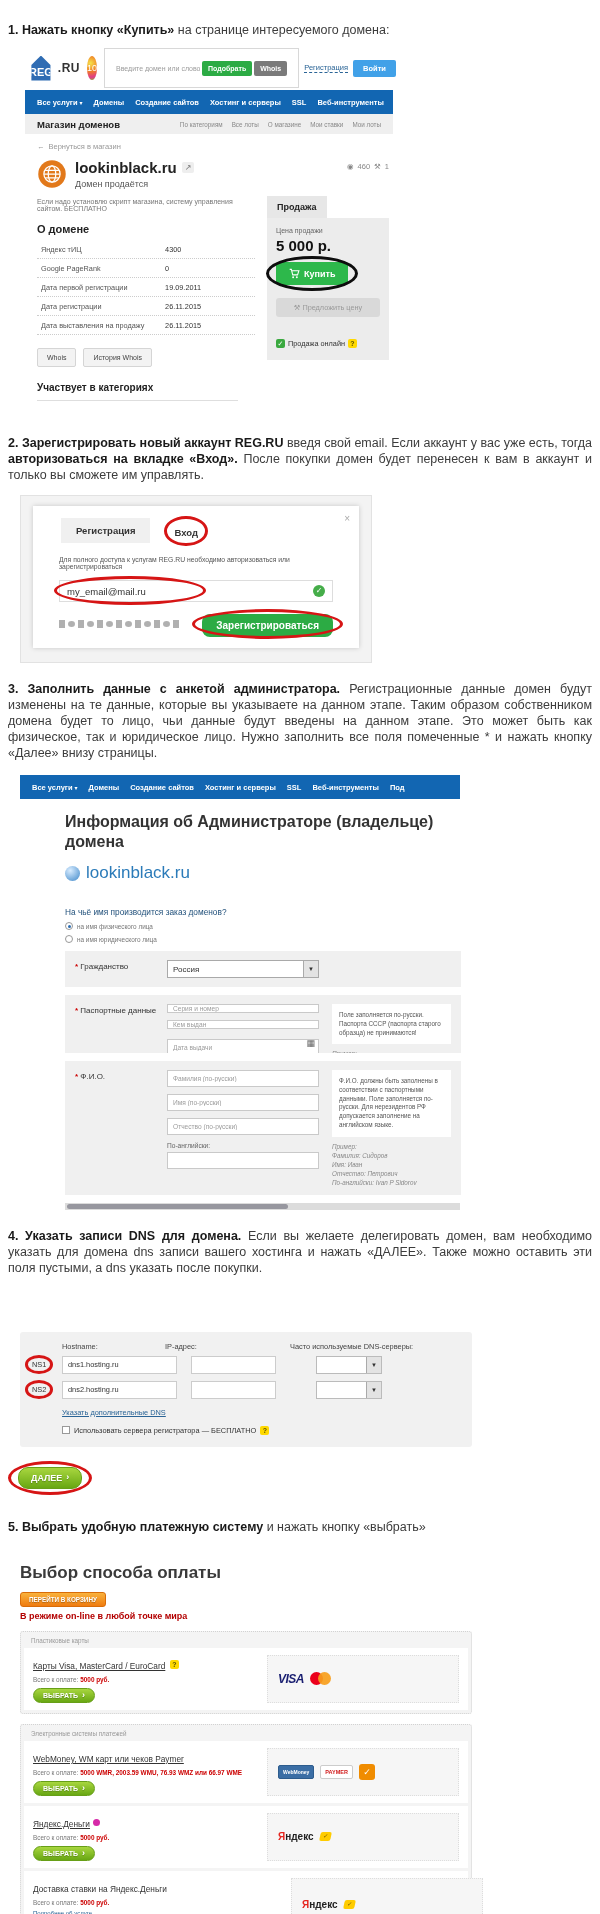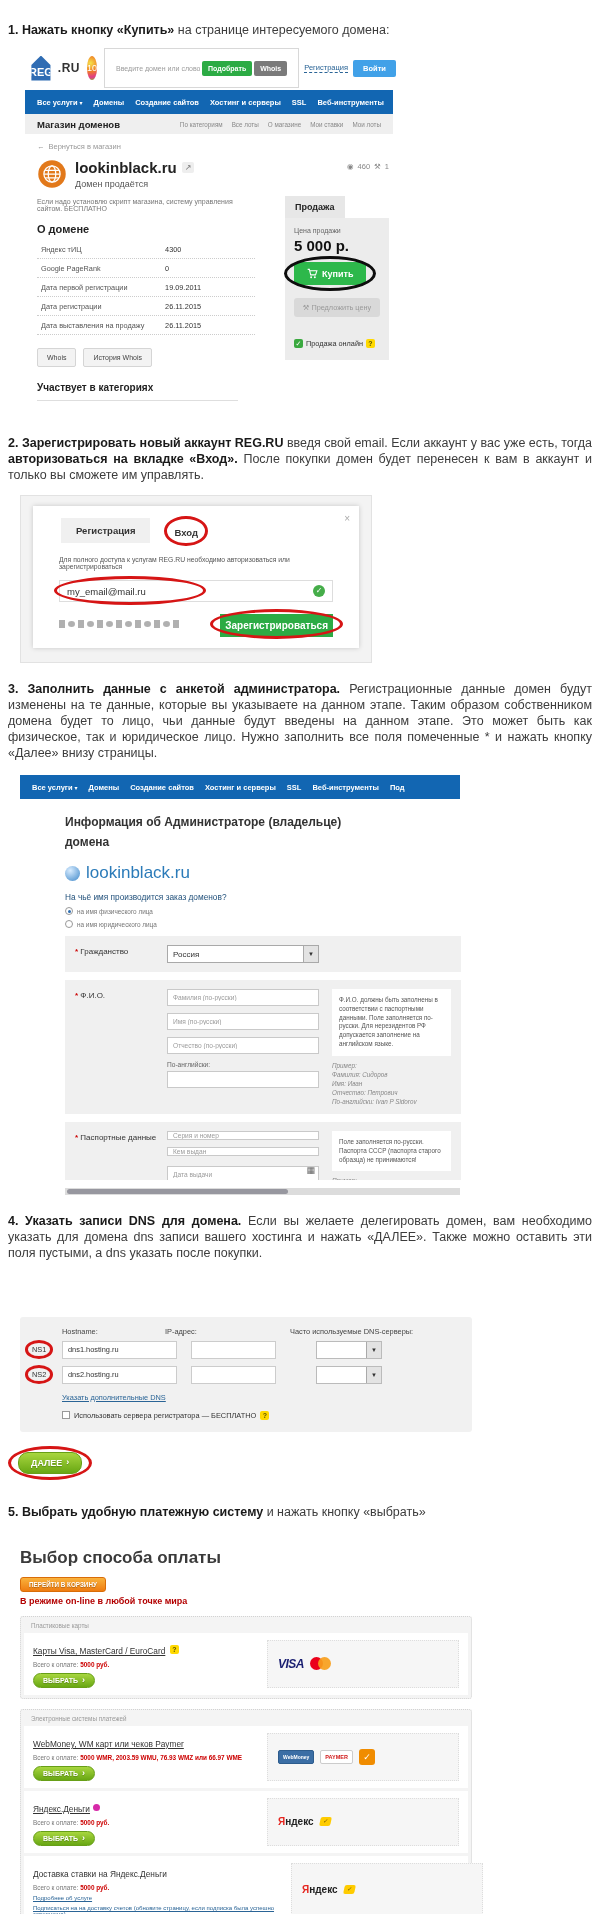--- a/index.html
+++ b/index.html
@@ -44,21 +44,21 @@
   .colL{width:218px}
   .promo{font-size:7px;color:#777}
   .abt{font-size:11px;font-weight:bold;color:#222;margin-top:11px}
   .tbl{margin-top:5px}
   .trow{display:flex;padding:4.5px 0 4.5px 4px;border-bottom:1px dotted #ccc;font-size:7.3px}
   .tl{color:#555;flex:0 0 58%}
   .tv{color:#333}
   .btnrow{margin-top:13px;display:flex;gap:7px}
   .graybtn{font-size:7px;color:#444;background:#f3f3f3;border:1px solid #d5d5d5;border-radius:2px;padding:5px 9px}
   .cats{margin-top:15px;font-size:10px;font-weight:bold;color:#222;padding-bottom:7px;border-bottom:1px solid #dedede;width:92%}
-  .colR{position:absolute;right:0;top:-2px;width:104px}
+  .colR{position:absolute;right:0;top:-2px;width:122px}
   .sale-tab{display:inline-block;background:#e7e7e7;font-size:9px;font-weight:bold;color:#222;padding:6px 10px}
   .sale-panel{background:#ececec;padding:9px 9px 12px}
   .plabel{font-size:7px;color:#666}
   .price{font-size:15px;font-weight:bold;color:#111;margin:3px 0 8px}
   .buy-btn{display:inline-flex;align-items:center;gap:4px;background:#2db84b;color:#fff;font-weight:bold;font-size:9px;padding:6px 13px;border-radius:3px}
   .offer-btn{margin-top:13px;background:#d9d9d9;color:#9a9a9a;font-size:7.3px;padding:5px 6px;border-radius:3px;text-align:center}
   .online-row{margin-top:22px;font-size:7.3px;color:#333;display:flex;gap:3px;align-items:center}
   .gcheck{width:9px;height:9px;background:#3aa93f;color:#fff;font-size:7px;line-height:9px;text-align:center;border-radius:2px}
   
   .shot2{margin:12px 0 0 20px;width:352px;background:#f3f3f3;border:1px solid #e2e2e2;padding:10px 12px 14px}
@@ -70,28 +70,28 @@
   .mbody{padding:13px 26px 0}
   .mnote{font-size:6.8px;color:#555}
   .emailrow{margin-top:10px;position:relative}
   .emailrow input{width:100%;height:22px;border:1px solid #ddd;padding:0 7px;font-size:9.5px;color:#333;outline:none}
   .okcheck{position:absolute;right:8px;top:5px;width:12px;height:12px;border-radius:50%;background:#45ad49;color:#fff;font-size:8px;line-height:12px;text-align:center}
   .el-email{left:-5px;width:152px;top:-4px;height:29px}
   .socrow{margin-top:13px;display:flex;align-items:center;position:relative}
   .soc-icons{display:flex;gap:3px;align-items:center}
   .soc-icons i{width:6px;height:8px;background:#8f8f8f;display:inline-block;opacity:.7}
   .soc-icons i:nth-child(2n){height:6px;width:7px;border-radius:50%}
-  .grn-btn{margin-left:auto;background:#2cab44;color:#fff;font-weight:bold;font-size:10px;padding:6px 5px;border-radius:0}
+  .grn-btn{margin-left:auto;background:#2cab44;color:#fff;font-weight:bold;font-size:10px;padding:6px 14px;border-radius:8px}
   
   .shot3{margin:14px 0 0 20px;width:440px}
   .formwrap{padding:13px 0 0 45px}
-  .ftitle{font-size:12px;font-weight:bold;color:#333;line-height:20px}
+  .ftitle{font-size:16px;font-weight:bold;color:#333;line-height:20px}
   .dom2{margin-top:11px;display:flex;align-items:center;gap:6px;color:#2b7bb9;font-size:17px}
   .blueglobe{width:15px;height:15px;border-radius:50%;background:radial-gradient(circle at 35% 30%,#d8ecff,#3d87c9)}
-  .fq{margin-top:9px;font-size:8.3px;color:#23527c}
+  .fq{margin-top:24px;font-size:8.3px;color:#23527c}
   .radiorow{margin-top:5px;font-size:6.4px;color:#777;display:flex;gap:4px;align-items:center}
   .radio{width:8px;height:8px;border-radius:50%;border:1px solid #999;background:#fff;position:relative}
   .radio.on:after{content:"";position:absolute;left:1.5px;top:1.5px;width:3.5px;height:3.5px;border-radius:50%;background:#2b6cb0}
   .gbox{margin-top:8px;background:#f0f0f0;padding:9px 10px;display:flex;width:396px;position:relative}
   .flabel{width:92px;font-size:8px;color:#333;flex:none;padding-top:2px}
   .req{color:#c00;font-weight:bold;font-style:normal}
   .selbox{width:152px;height:18px;background:#fff;border:1px solid #a9a9a9;font-size:8px;color:#333;display:flex;align-items:center;padding:0 0 0 5px}
   .selcar{margin-left:auto;width:15px;height:16px;background:#e3e3e3;border-left:1px solid #aaa;font-size:6px;color:#333;text-align:center;line-height:16px}
   .fio-ins{display:flex;flex-direction:column}
   .fio-ins input{width:152px;height:17px;border:1px solid #c9c9c9;padding:0 5px;font-size:6.6px;color:#444;margin-bottom:7px;outline:none}
@@ -341,50 +341,50 @@
         <span class="radio"></span>
         <span>на имя юридического лица</span>
       </div>
     <div class="gbox">
       <span class="flabel"><i class="req">*</i> <span>Гражданство</span></span>
       <span class="selbox">
           <span>Россия</span>
           <span class="selcar">▼</span>
         </span>
     </div>
+    <div class="gbox b3">
+      <span class="flabel"><i class="req">*</i> <span>Паспортные данные</span></span>
+      <span class="fio-ins">
+        <input placeholder="Серия и номер" style="">
+        <input placeholder="Кем выдан" style="">
+        <span class="daterow"><input style="width: 152px;" placeholder="Дата выдачи"><span class="cal">▦</span></span>
+      </span>
+      <span class="helpcol">
+        <span class="helpbox" style="display:block">Поле заполняется по-русски. Паспорта СССР (паспорта старого образца) не принимаются!</span>
+        <span class="extitle" style="display:block">Пример:</span>
+      </span>
+    </div>
     <div class="gbox">
       <span class="flabel"><i class="req">*</i> <span>Ф.И.О.</span></span>
       <span class="fio-ins">
         <input placeholder="Фамилия (по-русски)" style="">
         <input placeholder="Имя (по-русски)" style="">
         <input placeholder="Отчество (по-русски)" style="">
         <span class="enlabel">По-английски:</span>
         <input style="">
       </span>
       <span class="helpcol">
         <span class="helpbox" style="display:block">Ф.И.О. должны быть заполнены в соответствии с паспортными данными. Поле заполняется по-русски. Для нерезидентов РФ допускается заполнение на английском языке.</span>
         <span class="extitle" style="display:block">Пример:</span>
         <span class="exline" style="display:block">Фамилия: Сидоров</span>
         <span class="exline" style="display:block">Имя: Иван</span>
         <span class="exline" style="display:block">Отчество: Петрович</span>
         <span class="exline" style="display:block">По-английски: Ivan P Sidorov</span>
       </span>
     </div>
-    <div class="gbox b3">
-      <span class="flabel"><i class="req">*</i> <span>Паспортные данные</span></span>
-      <span class="fio-ins">
-        <input placeholder="Серия и номер" style="">
-        <input placeholder="Кем выдан" style="">
-        <span class="daterow"><input style="width: 152px;" placeholder="Дата выдачи"><span class="cal">▦</span></span>
-      </span>
-      <span class="helpcol">
-        <span class="helpbox" style="display:block">Поле заполняется по-русски. Паспорта СССР (паспорта старого образца) не принимаются!</span>
-        <span class="extitle" style="display:block">Пример:</span>
-      </span>
-    </div>
     <div class="hscroll">
         <div class="hthumb"></div>
       </div>
   </div>
 </div>
 
 <p class="step" style="margin-top:18px"><b>4. Указать записи DNS для домена.</b><span> Если вы желаете делегировать домен, вам необходимо указать для домена dns записи вашего хостинга и нажать «ДАЛЕЕ». Также можно оставить эти поля пустыми, а dns указать после покупки.</span></p>
 
 <div>
   <div class="dnsbox">

